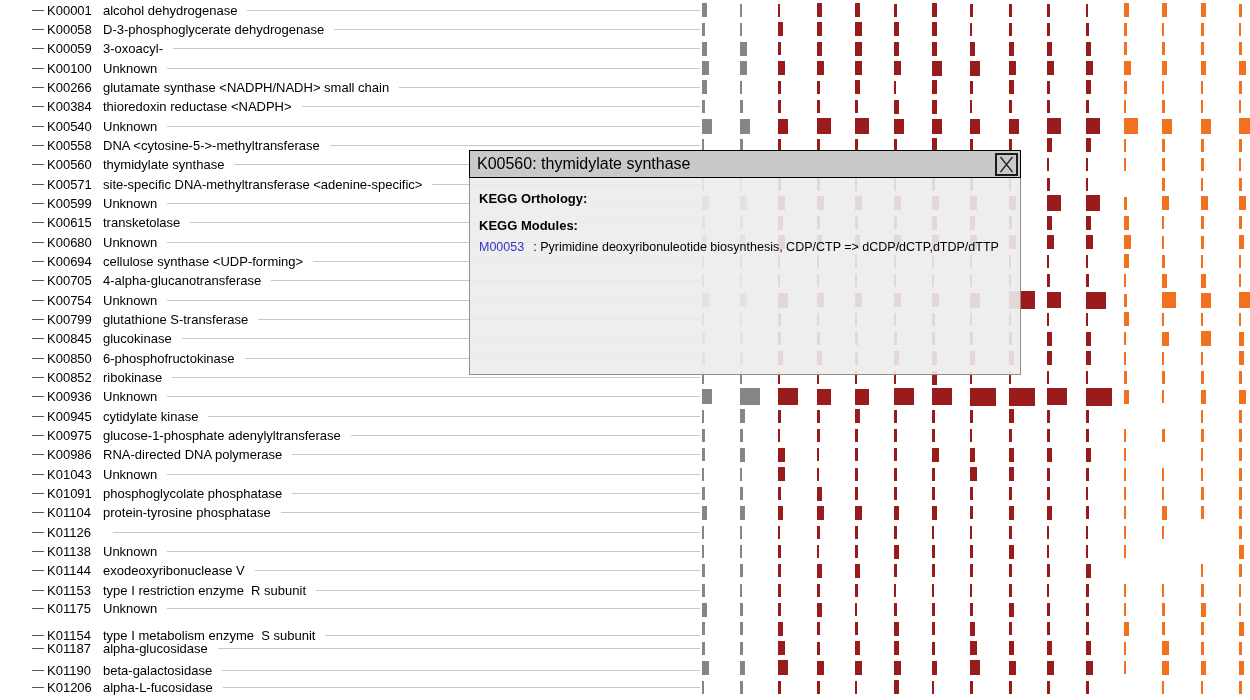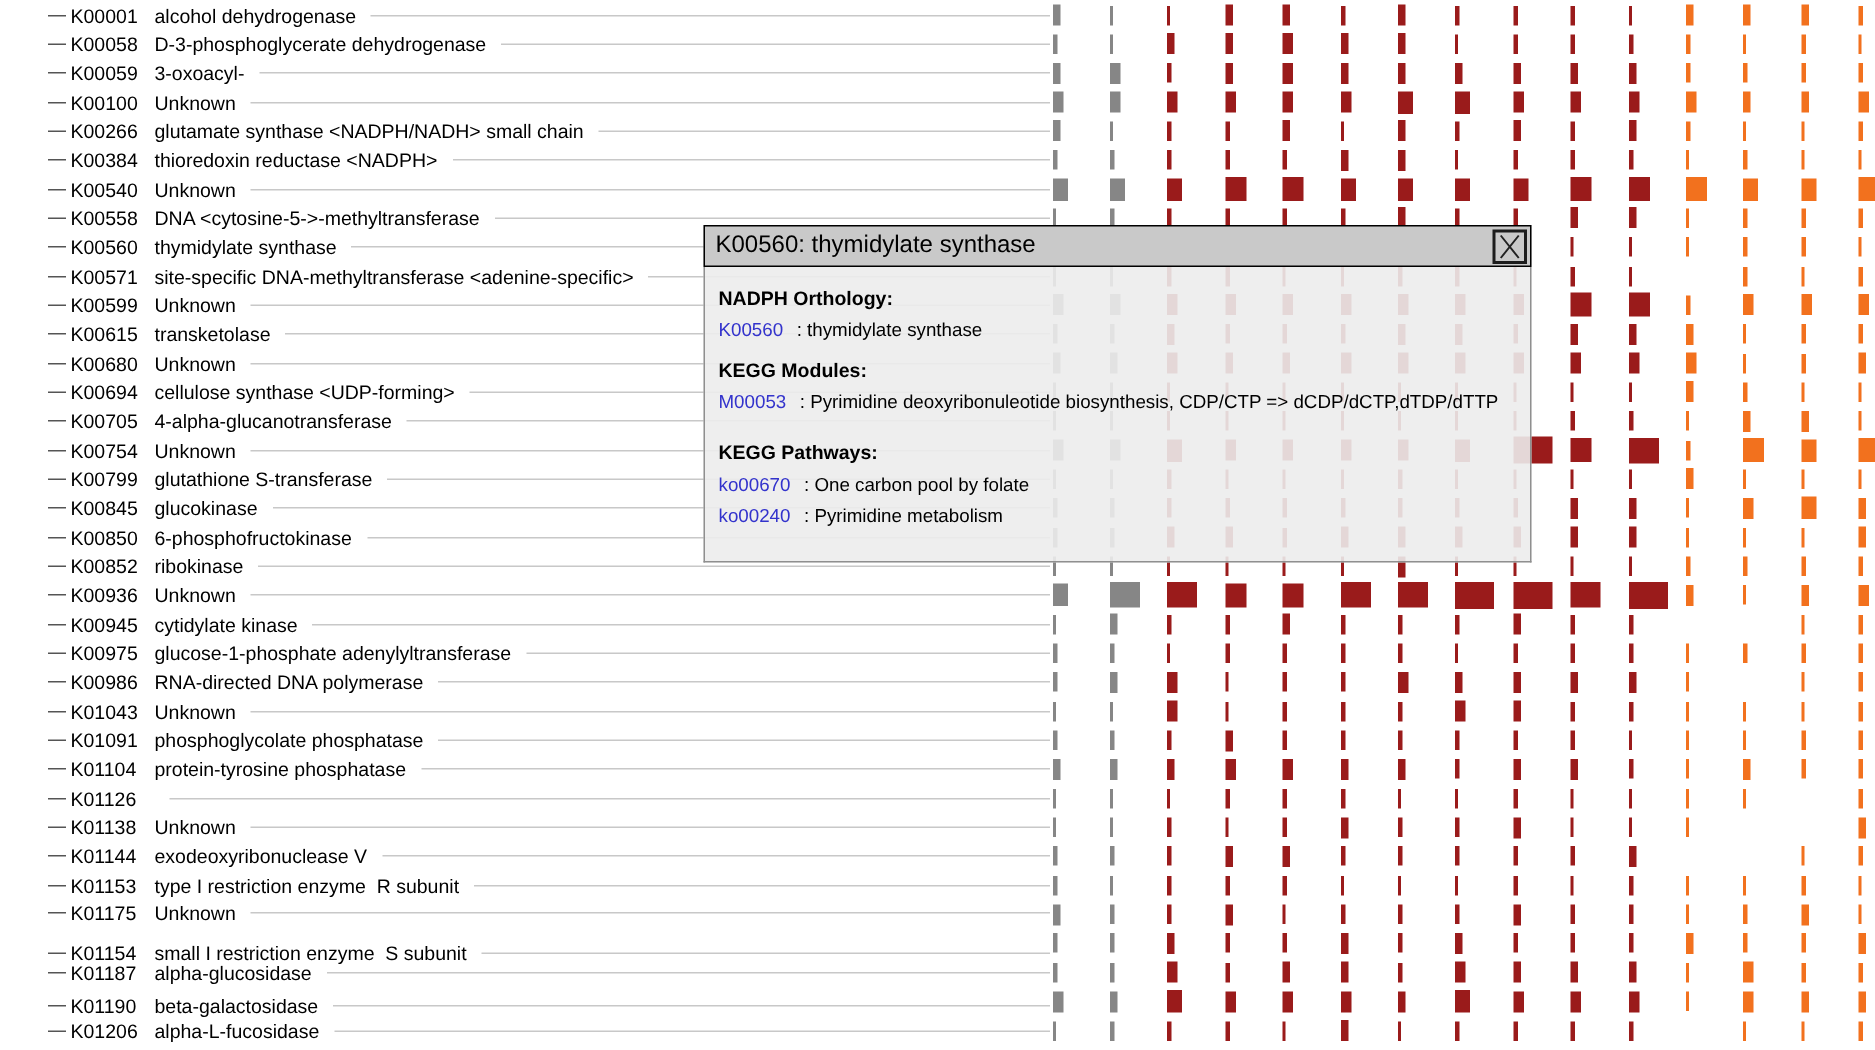--- a/index.html
+++ b/index.html
@@ -218,21 +218,21 @@
       </div>
       <div class="row" style="top: 580.8px;">
         <span class="dash"></span>
         <span class="rid">K01153</span>
         <span class="rdesc">type I restriction enzyme  R subunit</span>
         <span class="leaf"></span>
       </div>
       <div class="row" style="top: 626px;">
         <span class="dash"></span>
         <span class="rid">K01154</span>
-        <span class="rdesc">small I restriction enzyme  S subunit</span>
+        <span class="rdesc">type I metabolism enzyme  S subunit</span>
         <span class="leaf"></span>
       </div>
       <div class="row" style="top: 599px; align-items: center;">
         <span class="dash"></span>
         <span class="rid">K01175</span>
         <span class="rdesc">Unknown</span>
         <span class="leaf"></span>
       </div>
       <div class="row" style="top: 638.8px;">
         <span class="dash"></span>
@@ -826,27 +826,21 @@
     <div class="titlebar">
       <span class="ptitle">K00560: thymidylate synthase</span>
       <div class="closebtn">
         <svg width="15" height="17" viewBox="0 0 15 17">
           <path d="M1.5 1 L13.5 16 M13.5 1 L1.5 16" stroke="#222" stroke-width="1.3" fill="none"></path>
         </svg>
       </div>
     </div>
     <div class="pbody">
         <div class="psec first">
-          <div class="ph">NADPH Orthology:</div>
-          <div class="pe"><span class="plink">K00560</span><span class="psep">: </span><span class="petext">thymidylate synthase</span></div>
+          <div class="ph">KEGG Orthology:</div>
         </div>
         <div class="psec">
           <div class="ph">KEGG Modules:</div>
           <div class="pe"><span class="plink">M00053</span><span class="psep">: </span><span class="petext">Pyrimidine deoxyribonuleotide biosynthesis, CDP/CTP =&gt; dCDP/dCTP,dTDP/dTTP</span></div>
         </div>
-        <div class="psec last">
-          <div class="ph">KEGG Pathways:</div>
-          <div class="pe"><span class="plink">ko00670</span><span class="psep">: </span><span class="petext">One carbon pool by folate</span></div>
-          <div class="pe"><span class="plink">ko00240</span><span class="psep">: </span><span class="petext">Pyrimidine metabolism</span></div>
-        </div>
       </div>
   </div>
 </div>
 
 </body></html>

